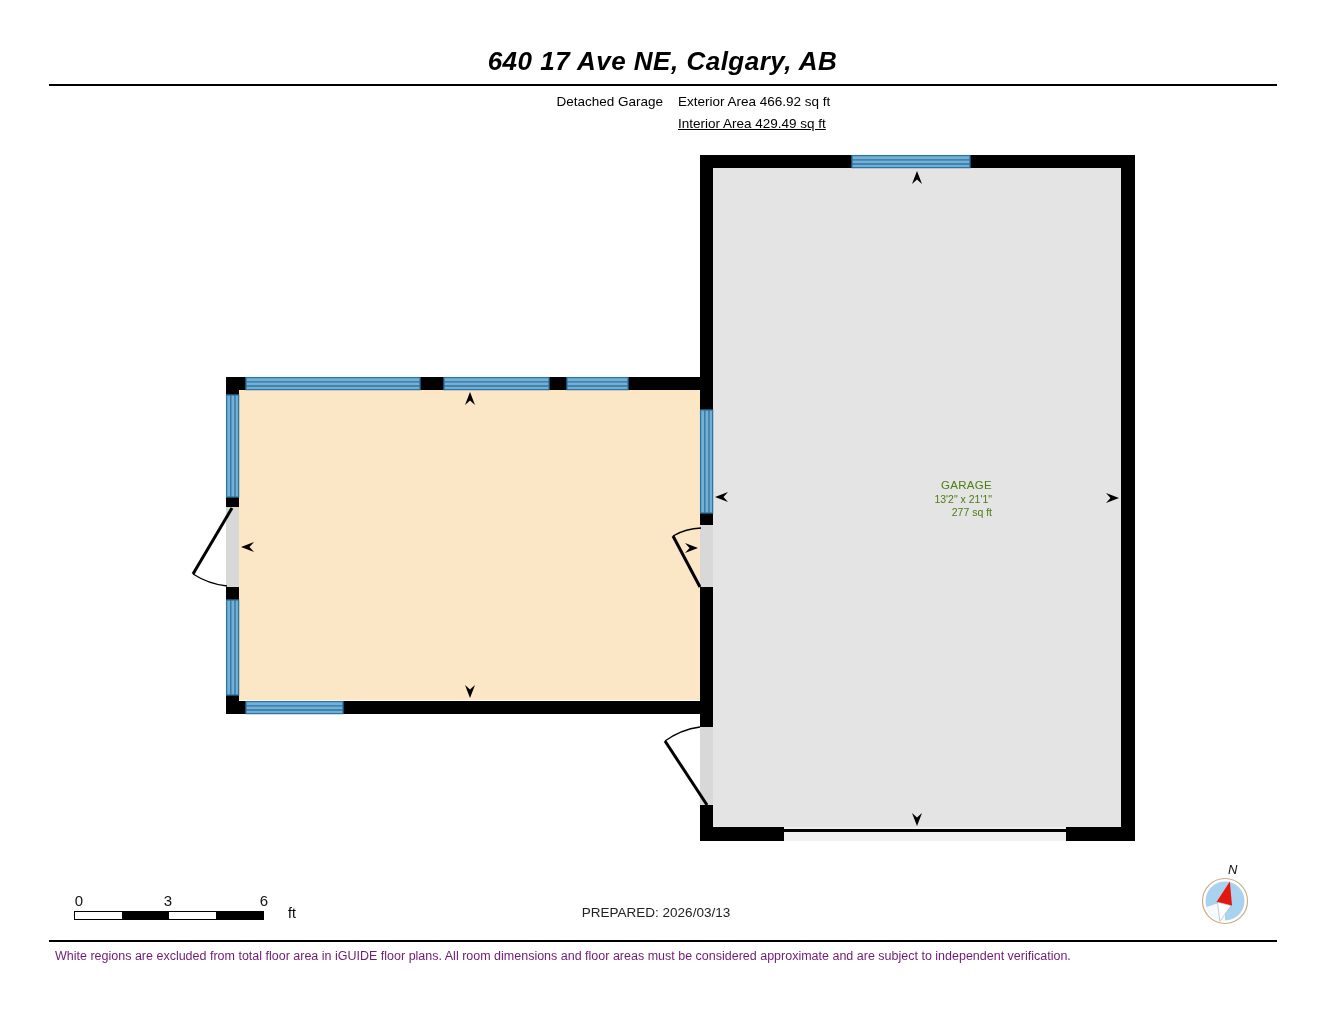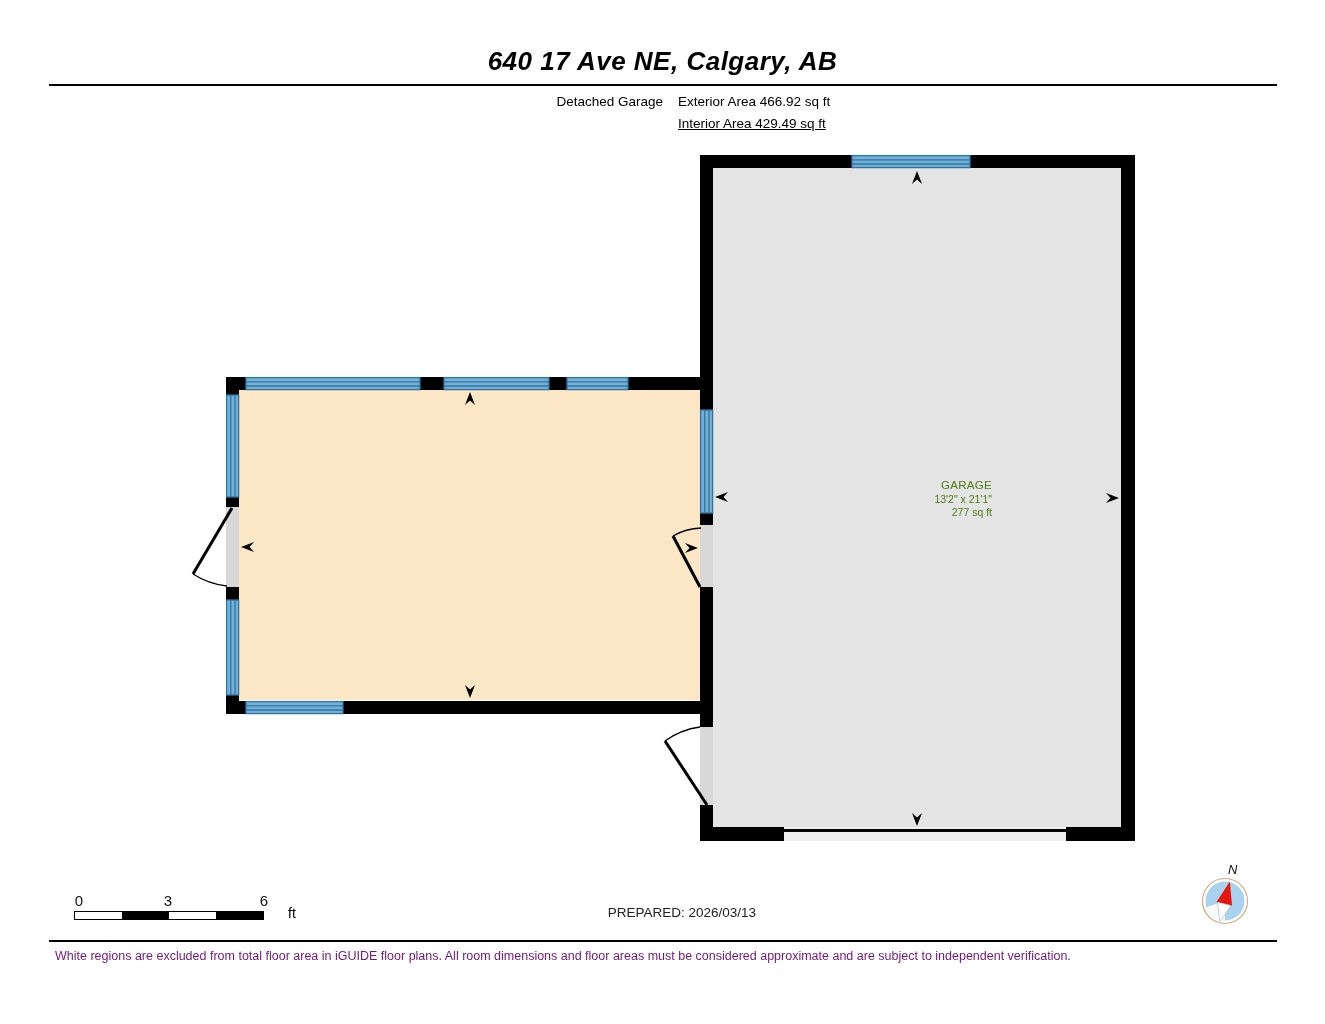--- a/index.html
+++ b/index.html
@@ -25,21 +25,21 @@
   #storage-label { top:529px; left:395px; width:150px; }
   #garage-label { top:479px; left:842px; width:150px; }
   #plan-svg { top:0; left:0; }
   
   .scale-num { top:892px; width:18px; text-align:center; font-size:15px; color:#111; }
   #scale-num-0 { left:70px; } #scale-num-3 { left:159px; } #scale-num-6 { left:255px; }
   #scale-bar { top:911px; left:74px; width:190px; height:9px; border:1.5px solid #000; display:flex; }
   #scale-bar span { height:100%; flex:1 1 auto; }
   .seg-w { background:#fff; } .seg-b { background:#000; }
   #scale-unit { top:905px; left:272px; font-size:14px;margin-left:16px; }
-  #prepared { top:905px; left:556px; width:200px; text-align:right; font-size:13.5px; color:#222; }
+  #prepared { top:905px; left:556px; width:200px; text-align:center; font-size:13.5px; color:#222; }
   #compass-n { top:862px; left:1228px; font-size:13px; font-style:italic; color:#111; }
   #compass-svg { top:874px; left:1197px; }
   #disclaimer { top:949px; left:55px; width:1220px; font-size:12.5px; color:#701a75; }
 </style>
 </head>
 <body>
 
 <div id="page">
 
   <div id="title" class="abs">640 17 Ave NE, Calgary, AB</div>

